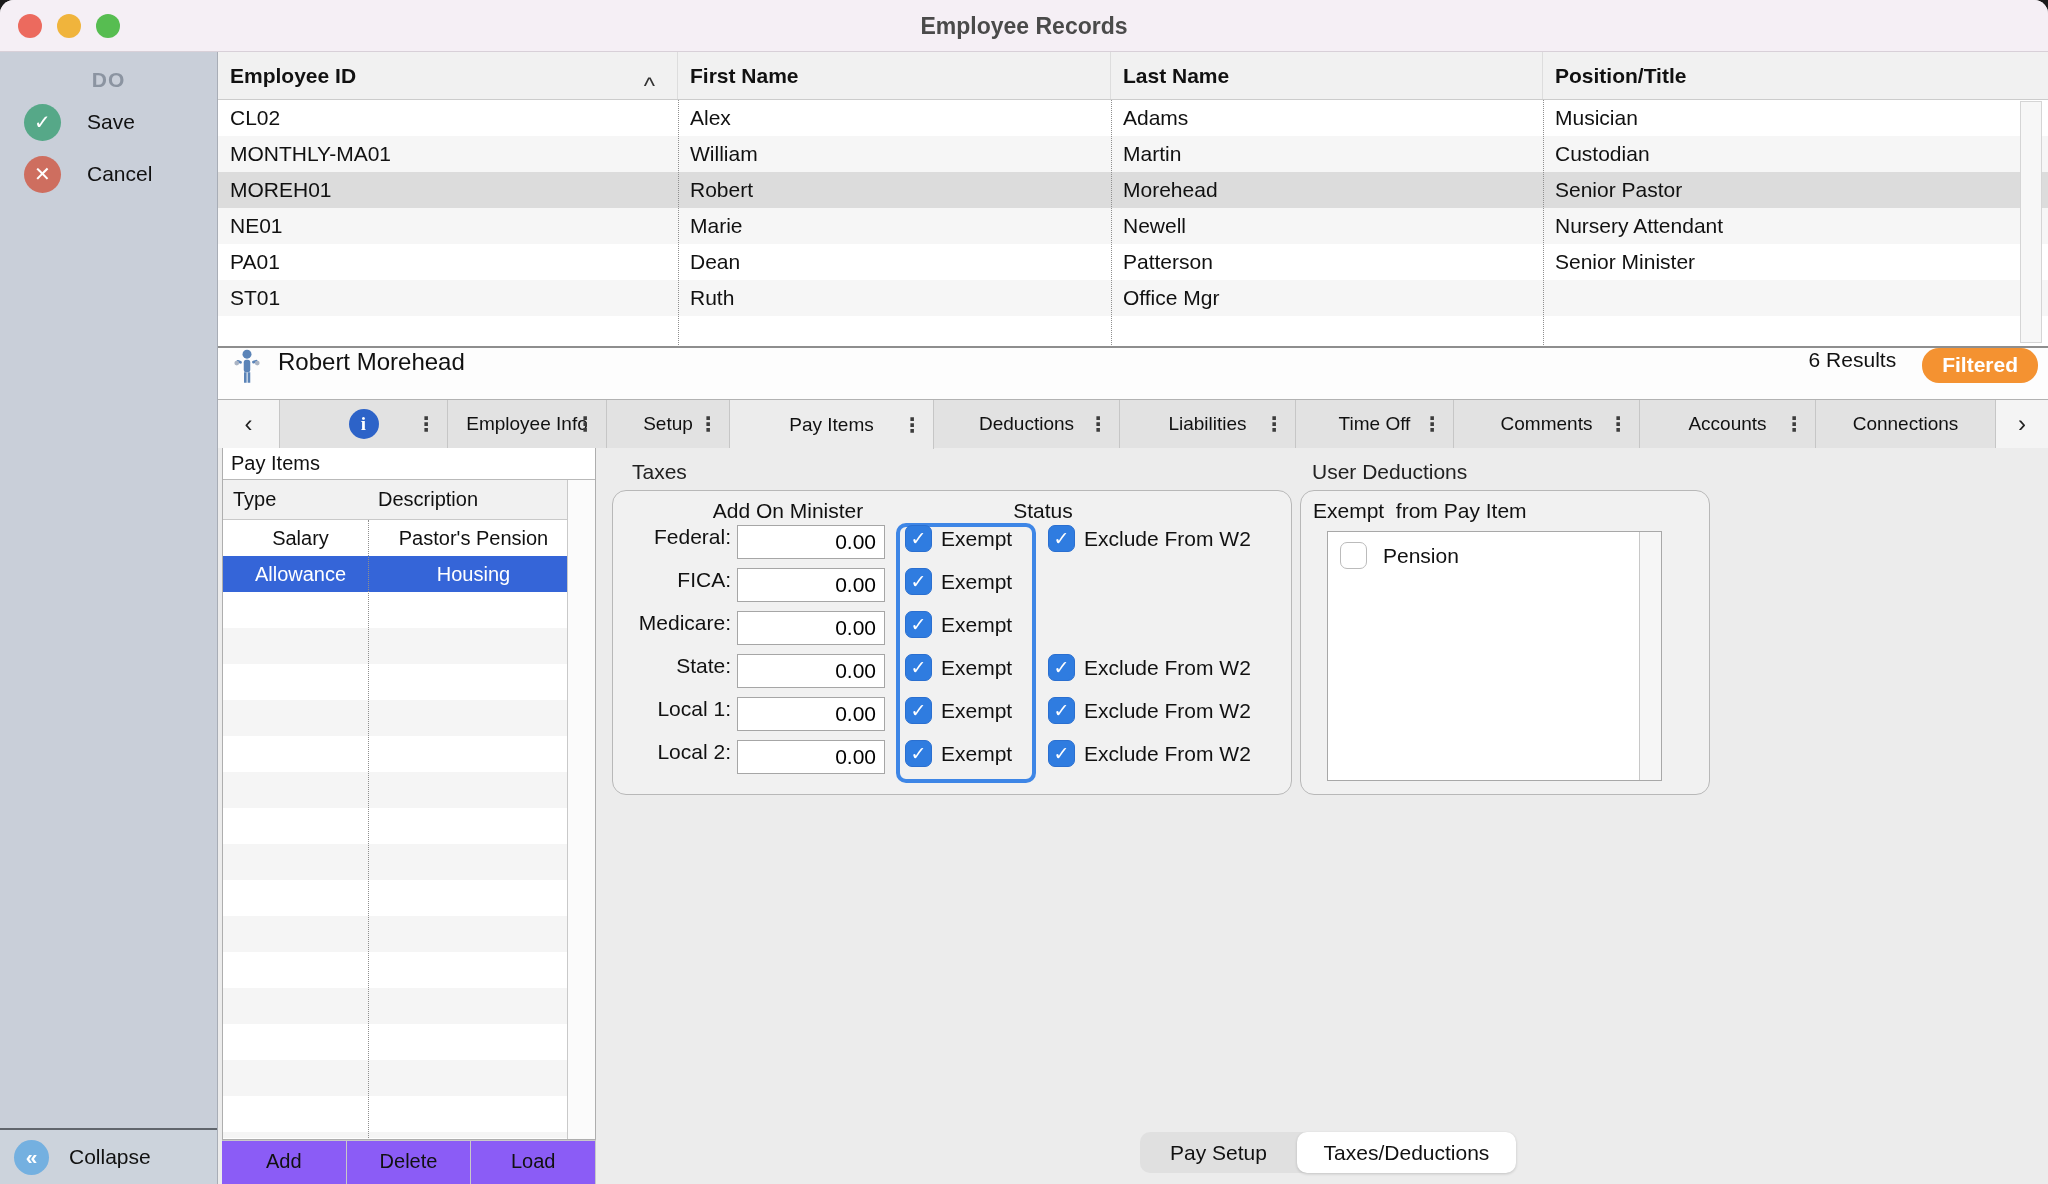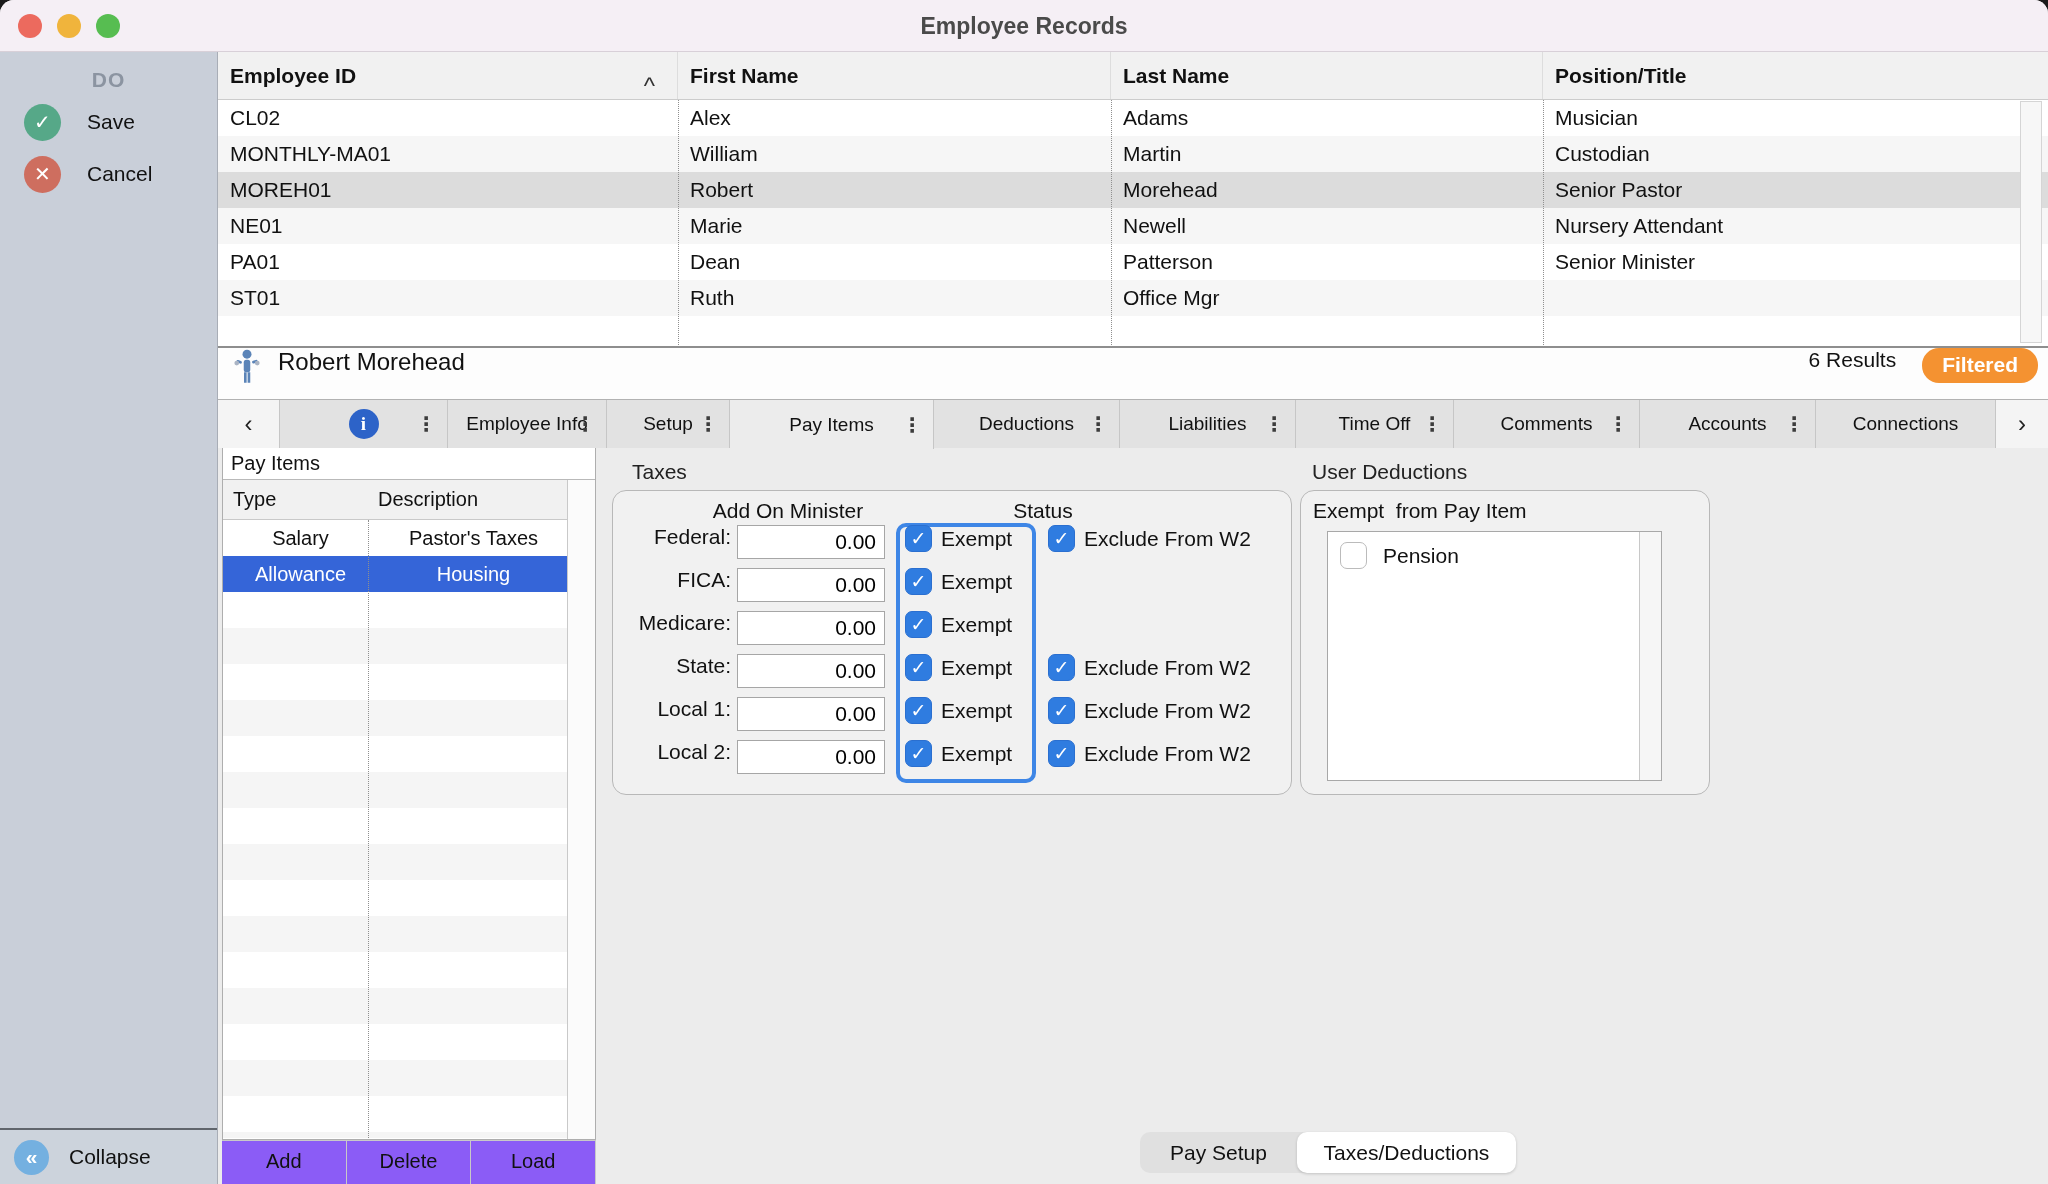--- a/index.html
+++ b/index.html
@@ -286,21 +286,21 @@
 
     <div class="pi-panel">
       <div class="pi-title">Pay Items</div>
       <div class="pi-head">
         <div class="hcell pi-c0">Type</div>
         <div class="hcell pi-c1">Description</div>
       </div>
       <div class="pi-body">
         <div class="pi-row">
           <div class="cell pi-c0">Salary</div>
-          <div class="cell pi-c1">Pastor's Taxes</div>
+          <div class="cell pi-c1">Pastor's Pension</div>
         </div>
         <div class="pi-row selected">
           <div class="cell pi-c0">Allowance</div>
           <div class="cell pi-c1">Housing</div>
         </div>
         <div class="pi-row"></div>
         <div class="pi-row"></div>
         <div class="pi-row"></div>
         <div class="pi-row"></div>
         <div class="pi-row"></div>

